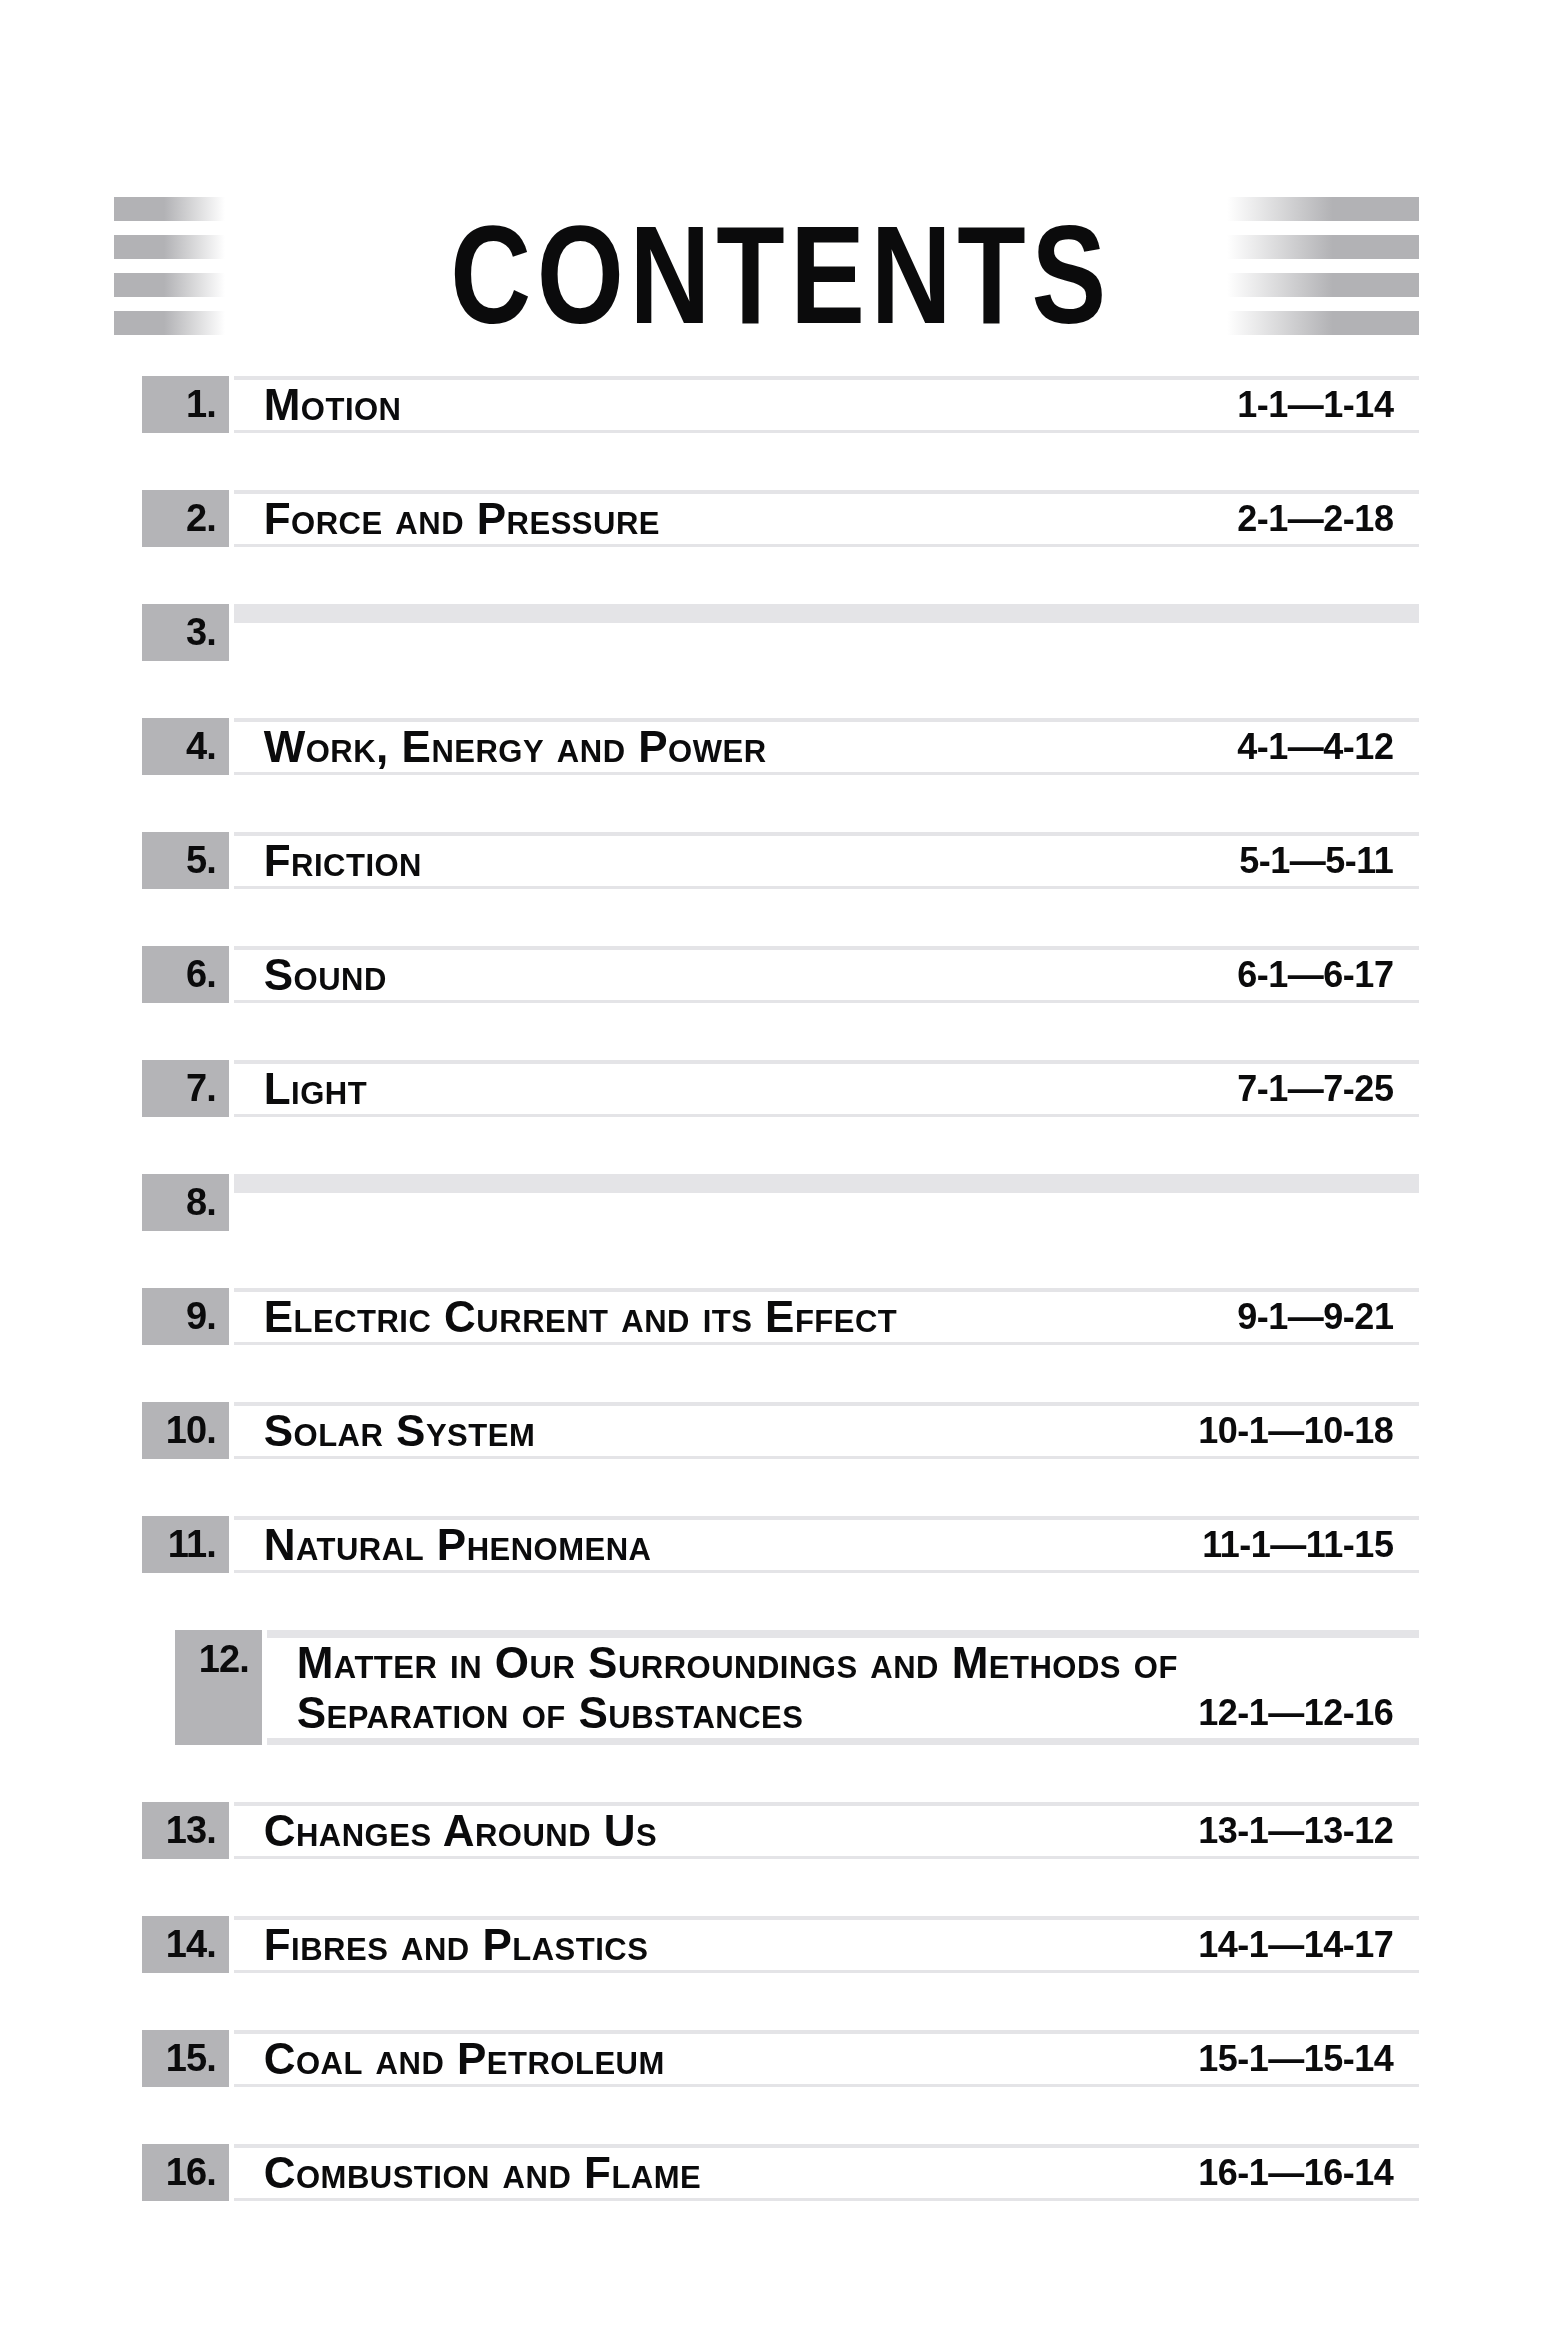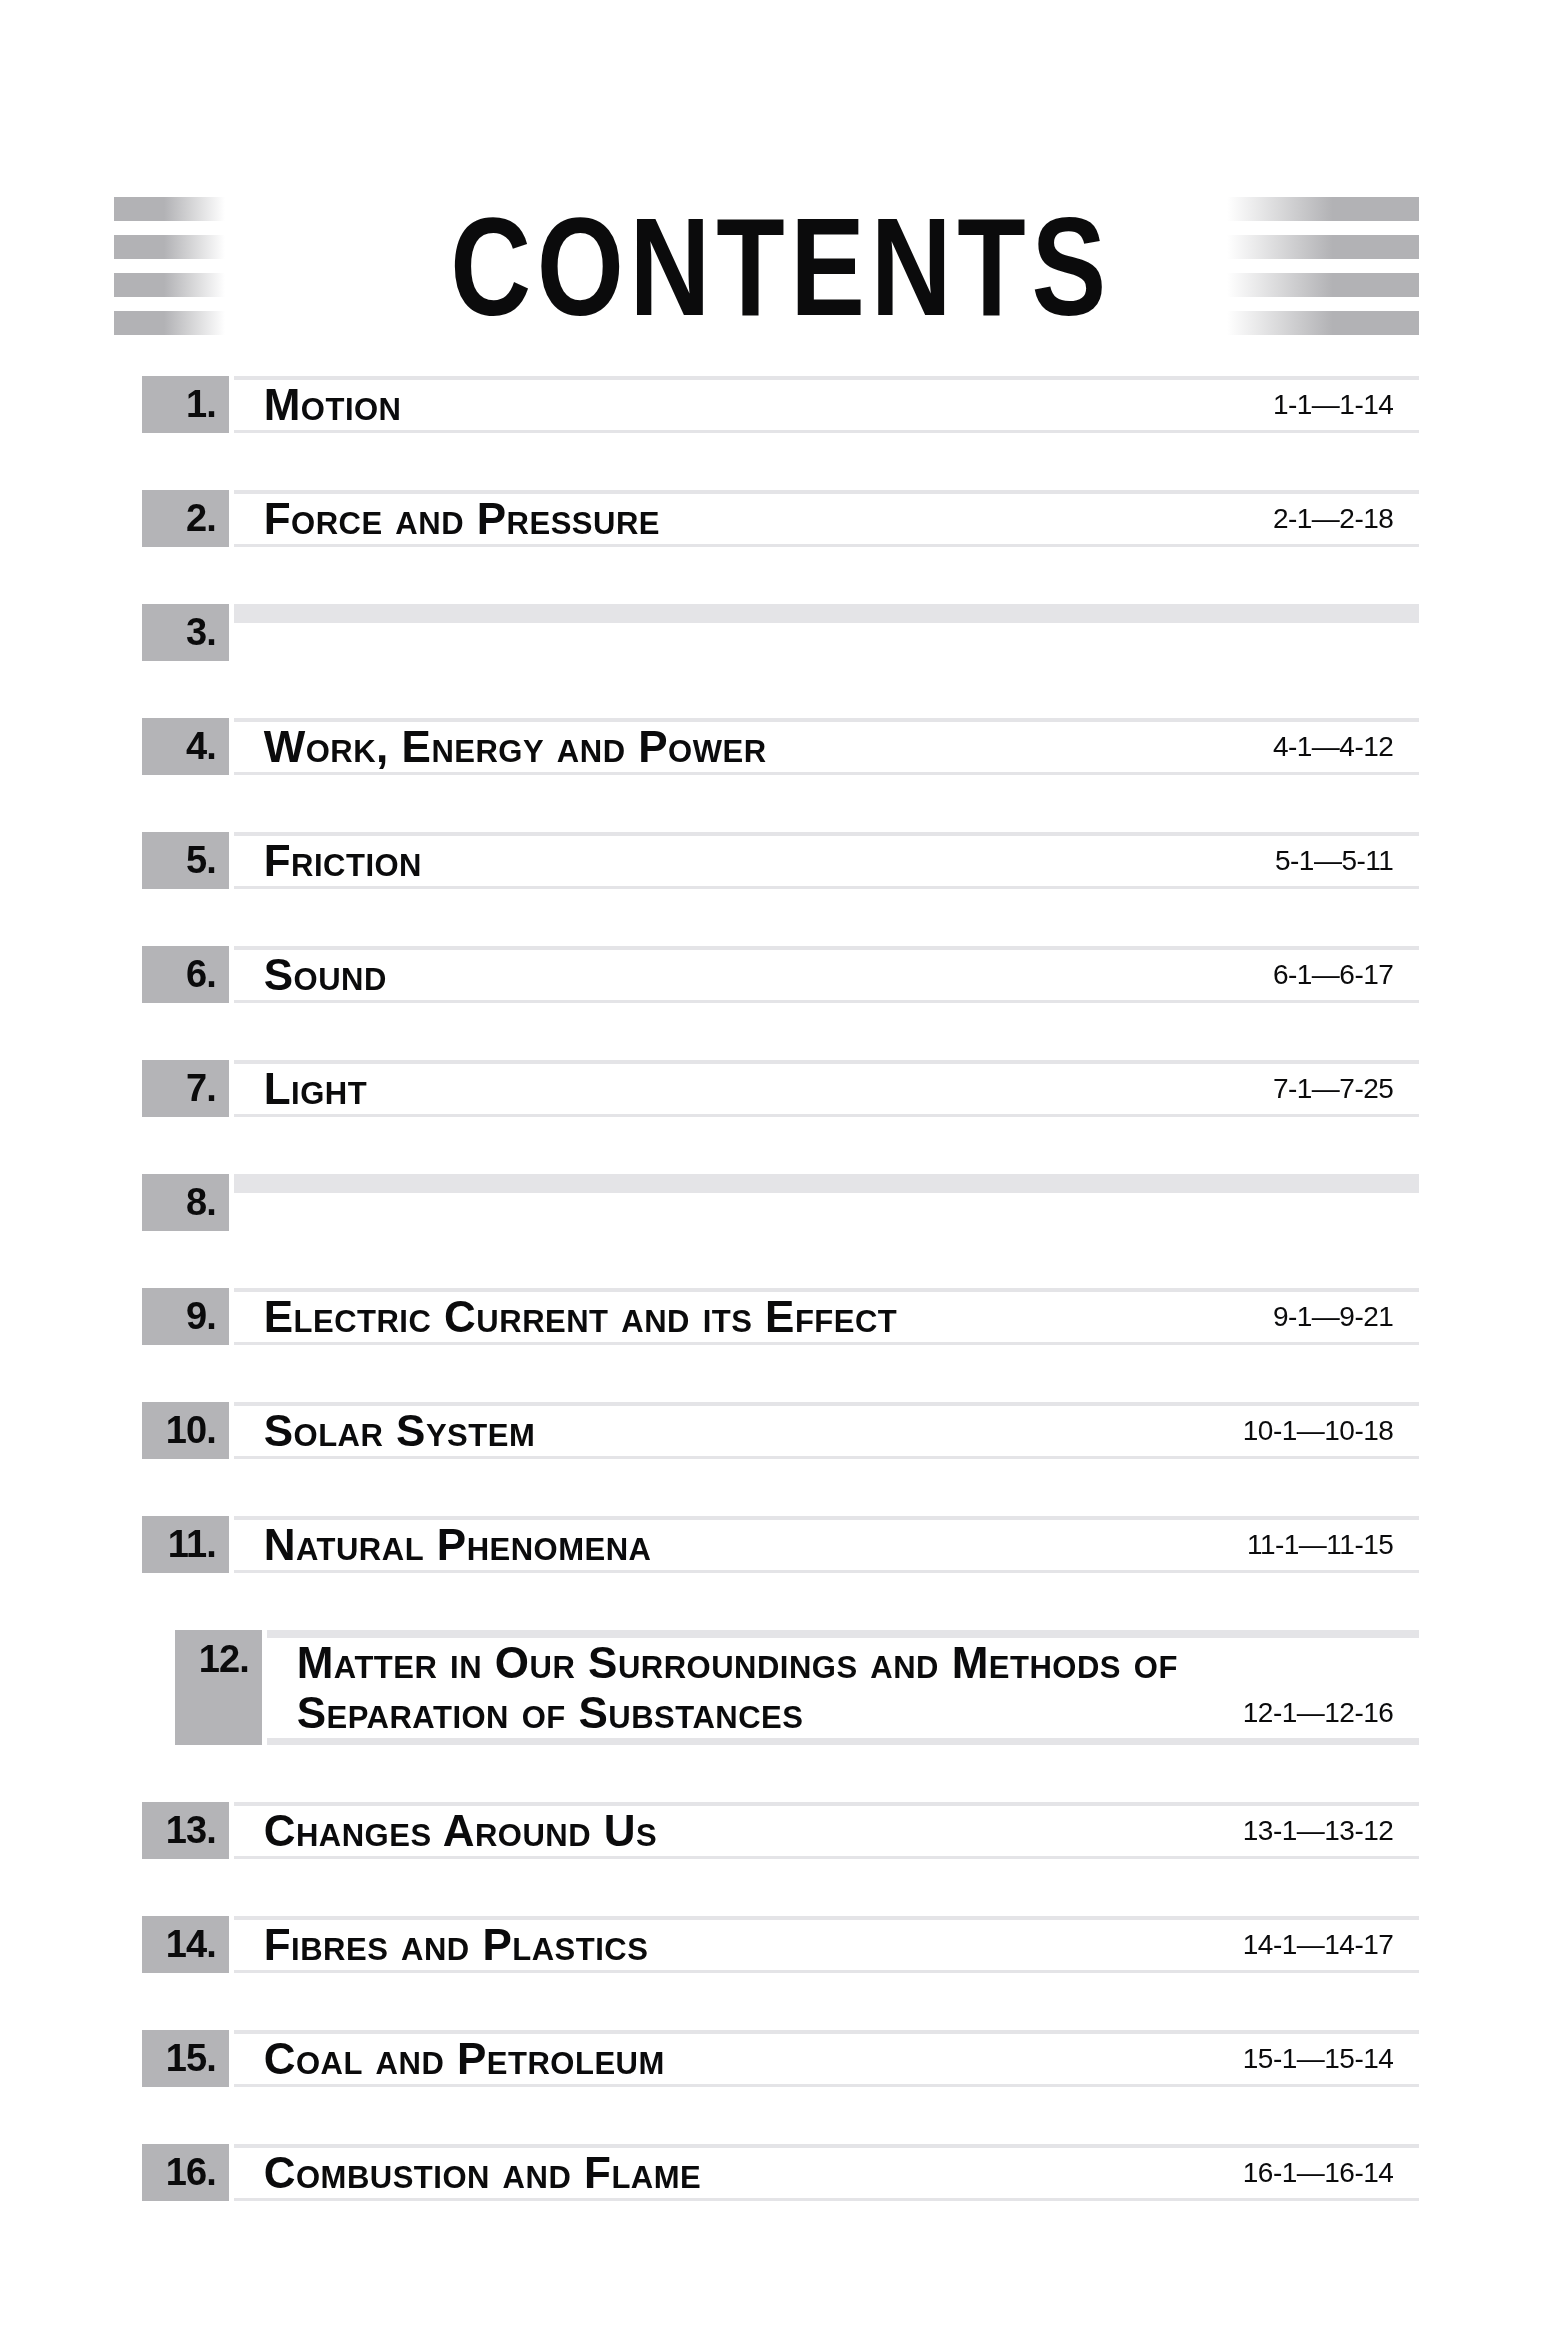--- a/index.html
+++ b/index.html
@@ -16,21 +16,21 @@
   
   .bars { position: absolute; top: 197px; }
   .bars .bar { height: 24px; margin-bottom: 14px; }
   .bars.left  { left: 114px;  width: 111px; }
   .bars.right { left: 1227px; width: 192px; }
   .bars.left  .bar { background: linear-gradient(90deg, var(--bar-gray) 0%, var(--bar-gray) 45%, rgba(255,255,255,0) 100%); }
   .bars.right .bar { background: linear-gradient(90deg, rgba(255,255,255,0) 0%, var(--bar-gray) 55%, var(--bar-gray) 100%); }
 
   .contents-title {
     position: absolute;
-    top: 210px; left: 0;
+    top: 218px; left: 0;
     width: 100%;
     margin: 0;
     text-align: center;
     font-size: 112px;
     line-height: 114px;
     font-weight: bold;
     letter-spacing: 5.7px;
     white-space: nowrap;
   }
   .contents-title span { display: inline-block; transform: scaleY(1.25); }
@@ -72,22 +72,22 @@
   }
   .line { flex: 1; display: flex; justify-content: space-between; align-items: center; }
   .chapter-title {
     font-variant: small-caps;
     font-weight: bold;
     font-size: 44px;
     letter-spacing: 0.5px;
     white-space: nowrap;
   }
   .pages {
-    font-weight: normal;
-    font-size: 28px;
+    font-weight: bold;
+    font-size: 36px;
     letter-spacing: -0.5px;
     white-space: nowrap;
   }
 </style>
 </head>
 <body>
 
 <div class="page" style="--ink: #0b0b0c; --page-bg: #ffffff; --tab-gray: #b4b4b7; --stripe-gray: #e4e4e7; --bar-gray: #b2b2b5;">
 
   <div>

